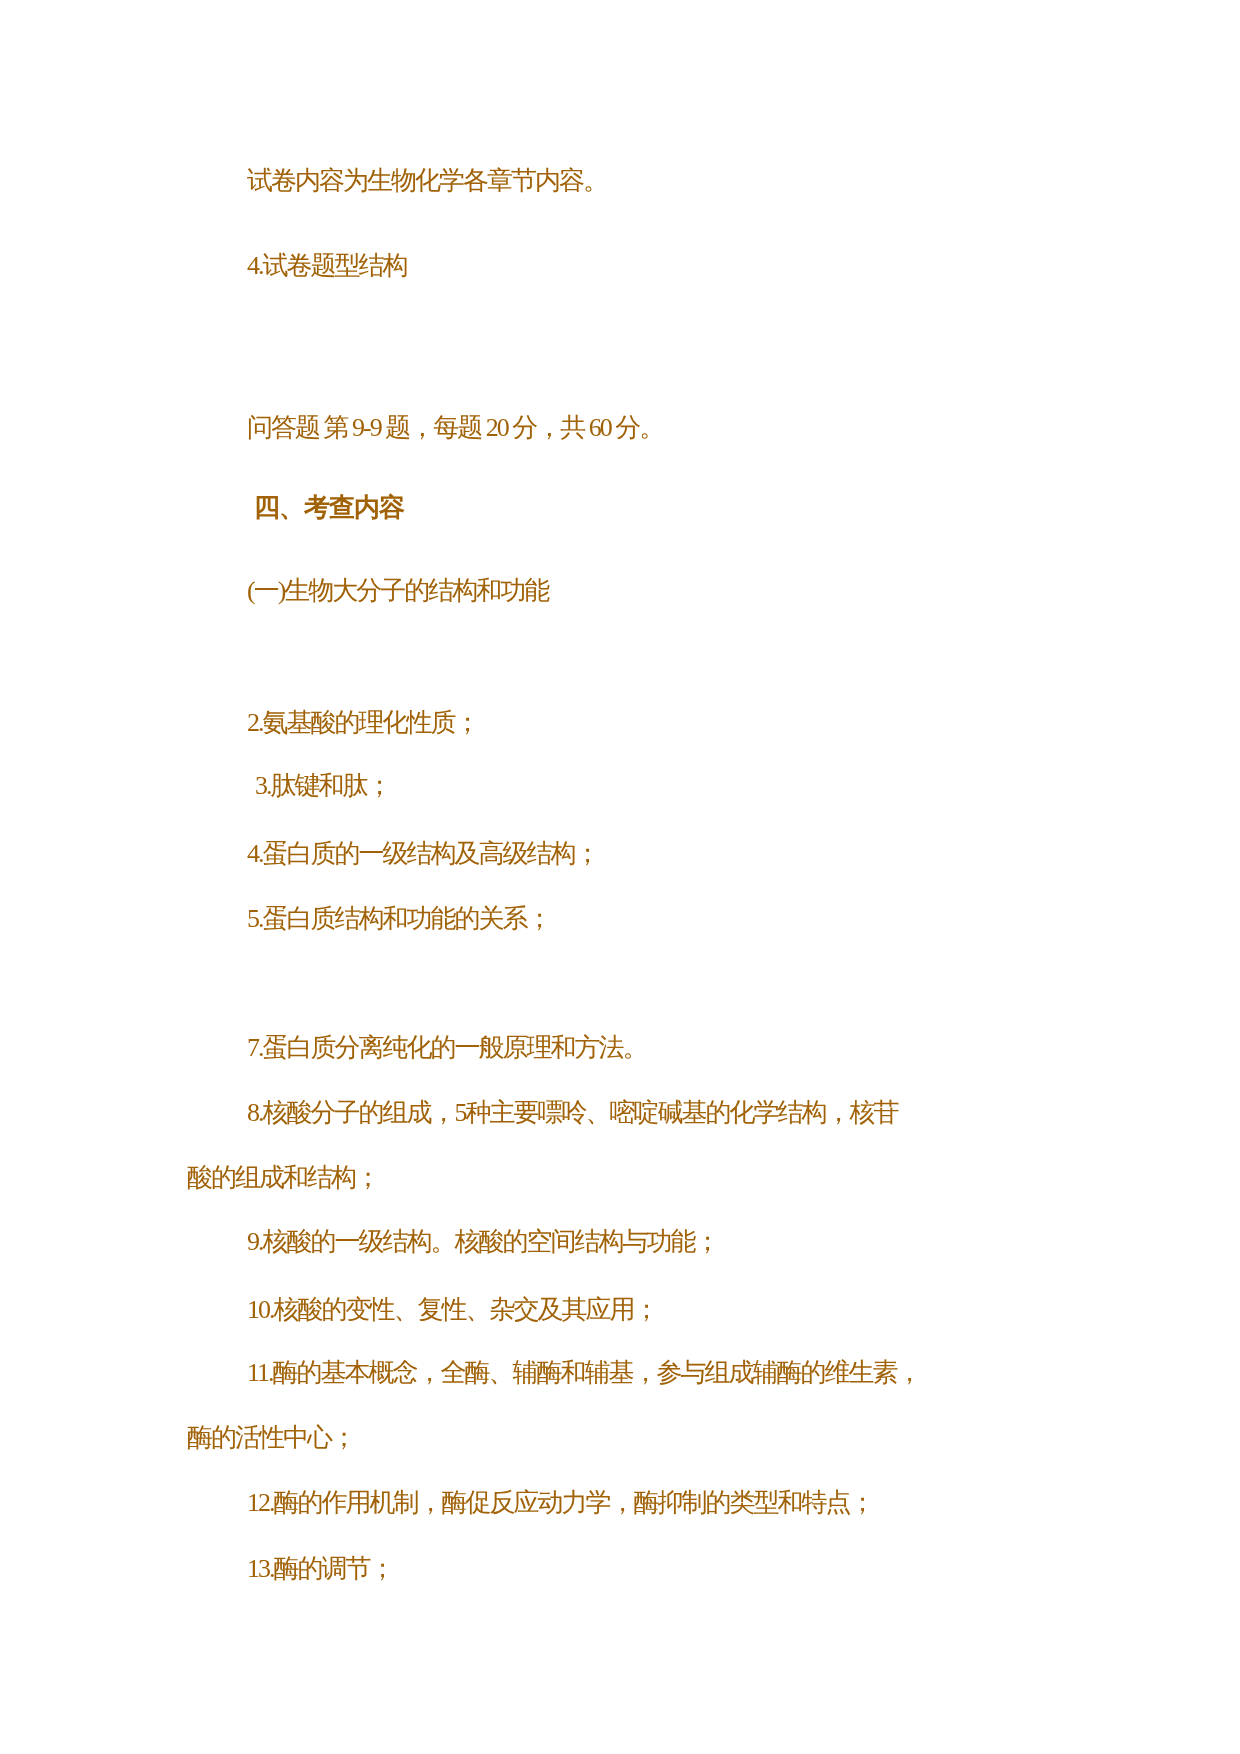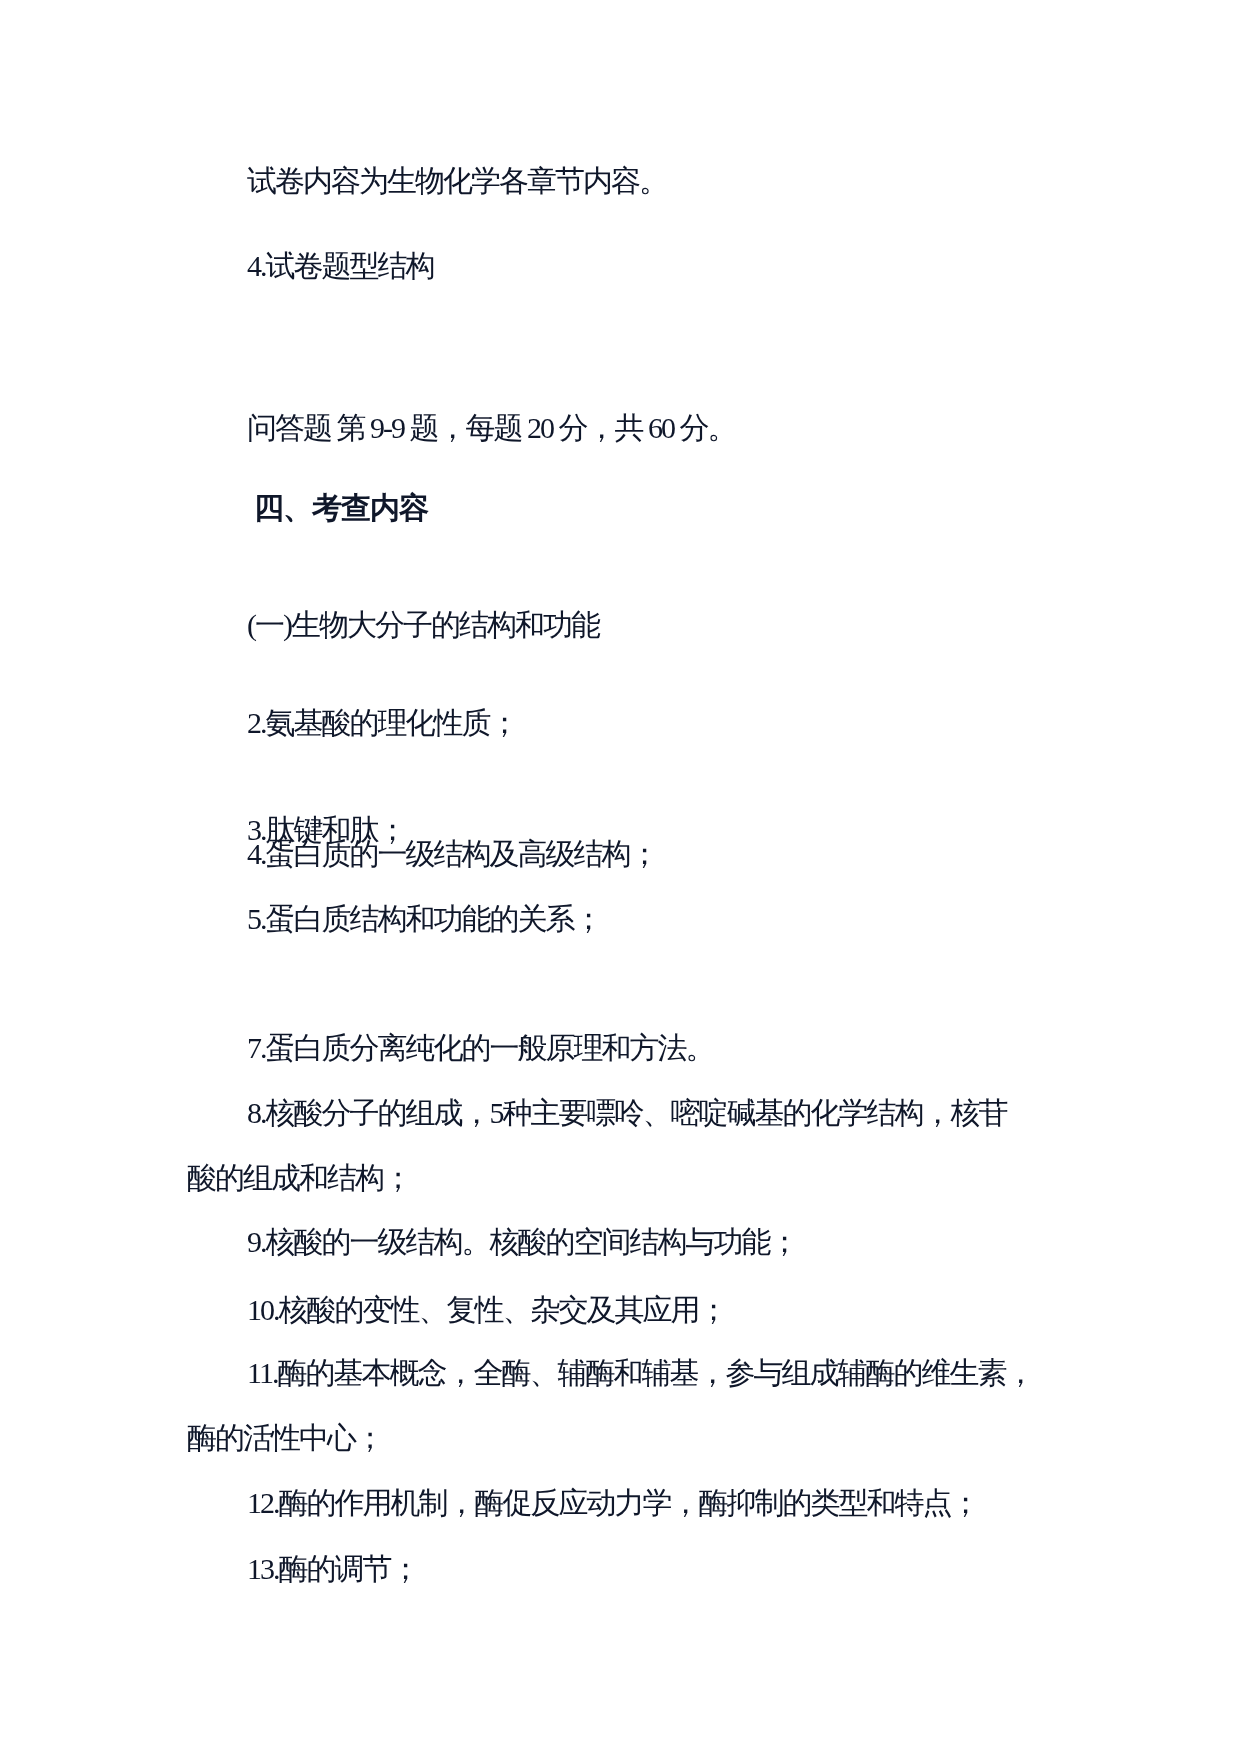--- a/index.html
+++ b/index.html
@@ -12,42 +12,42 @@
     width: 1240px;
     height: 1754px;
     background: #ffffff;
     overflow: hidden;
     font-family: "Liberation Serif", serif;
     color: #000000;
   }
   .line {
     position: absolute;
     left: 187px;
-    font-size: 30px;
+    font-size: 26px;
     line-height: 32px;
     letter-spacing: -2px;
     white-space: pre;
-    color: #0f172a;
+    color: #a16207;
   }
   .indent { left: 247px; }
   .heading {
     font-weight: bold;
     letter-spacing: -1px;
     margin-left: 7px;
   }
   
   .l1  { top: 165px; }
   .l2  { top: 250px; }
   .l3  { top: 331px; }
   .l4  { top: 412px; }
   .l5  { top: 492px; }
-  .l6  { top: 575px; margin-top: 34px; }
+  .l6  { top: 575px; }
   .l7  { top: 642px; }
   .l8  { top: 707px; }
-  .l9  { top: 814px; }
+  .l9  { top: 770px; margin-left: 8px; }
   .l10 { top: 838px; }
   .l11 { top: 903px; }
   .l12 { top: 968px; }
   .l13 { top: 1032px; }
   .l14 { top: 1097px; }
   .l15 { top: 1162px; }
   .l16 { top: 1226px; }
   .l17 { top: 1294px; text-align: center; }
   .l18 { top: 1357px; }
   .l19 { top: 1422px; }

